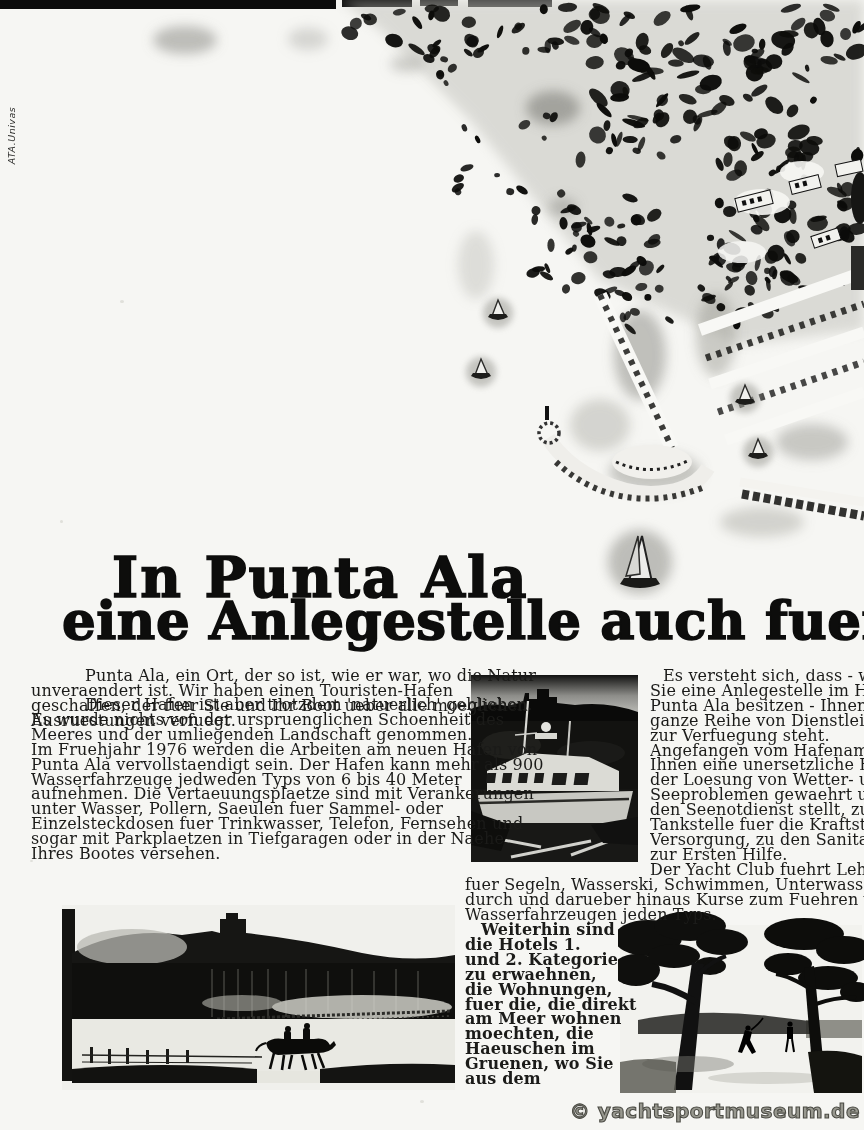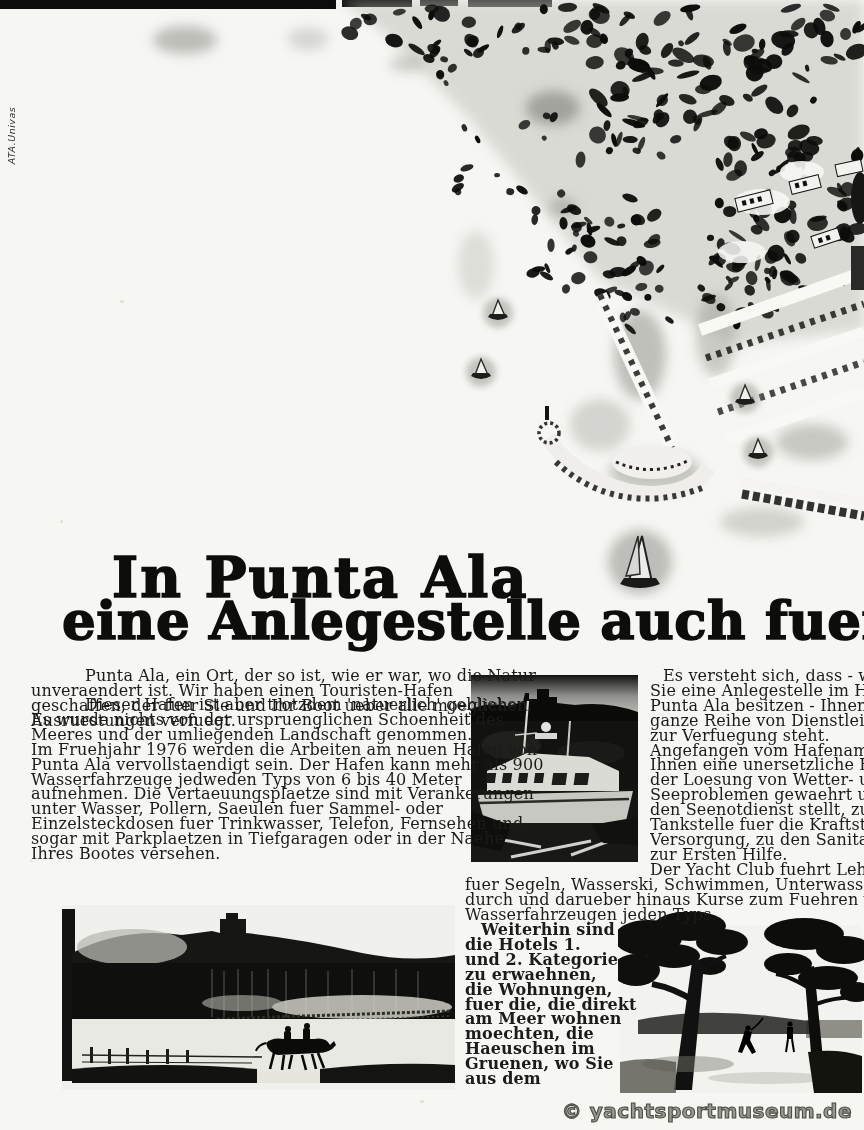--- a/index.html
+++ b/index.html
@@ -34,21 +34,21 @@
   }
   .p1{left:31px;top:669px;width:436px;text-indent:54px;}
   .p2{left:31px;top:698px;width:436px;text-indent:54px;}
   .rc-beside{left:650px;top:669px;width:214px;overflow:hidden;text-indent:13px;}
   .rc-full{left:465px;top:878px;width:400px;}
   .rc-narrow{left:465px;top:923px;width:155px;text-indent:16px;font-weight:bold;}
   
   .photo{z-index:3;}
   
   .watermark{
-    right:12px;top:1099px;font-family:"DejaVu Sans", sans-serif;
+    right:4px;top:1099px;font-family:"DejaVu Sans", sans-serif;
     font-weight:bold;font-size:20px;letter-spacing:.5px;
     color:#98988f;-webkit-text-stroke:1.1px #4c4c45;
     text-shadow:0 1px 0 #fff;z-index:6;
   }
   
   .speck{position:absolute;background:#c9c9c2;border-radius:50%;opacity:.5;}
 </style>
 </head>
 <body>
 

